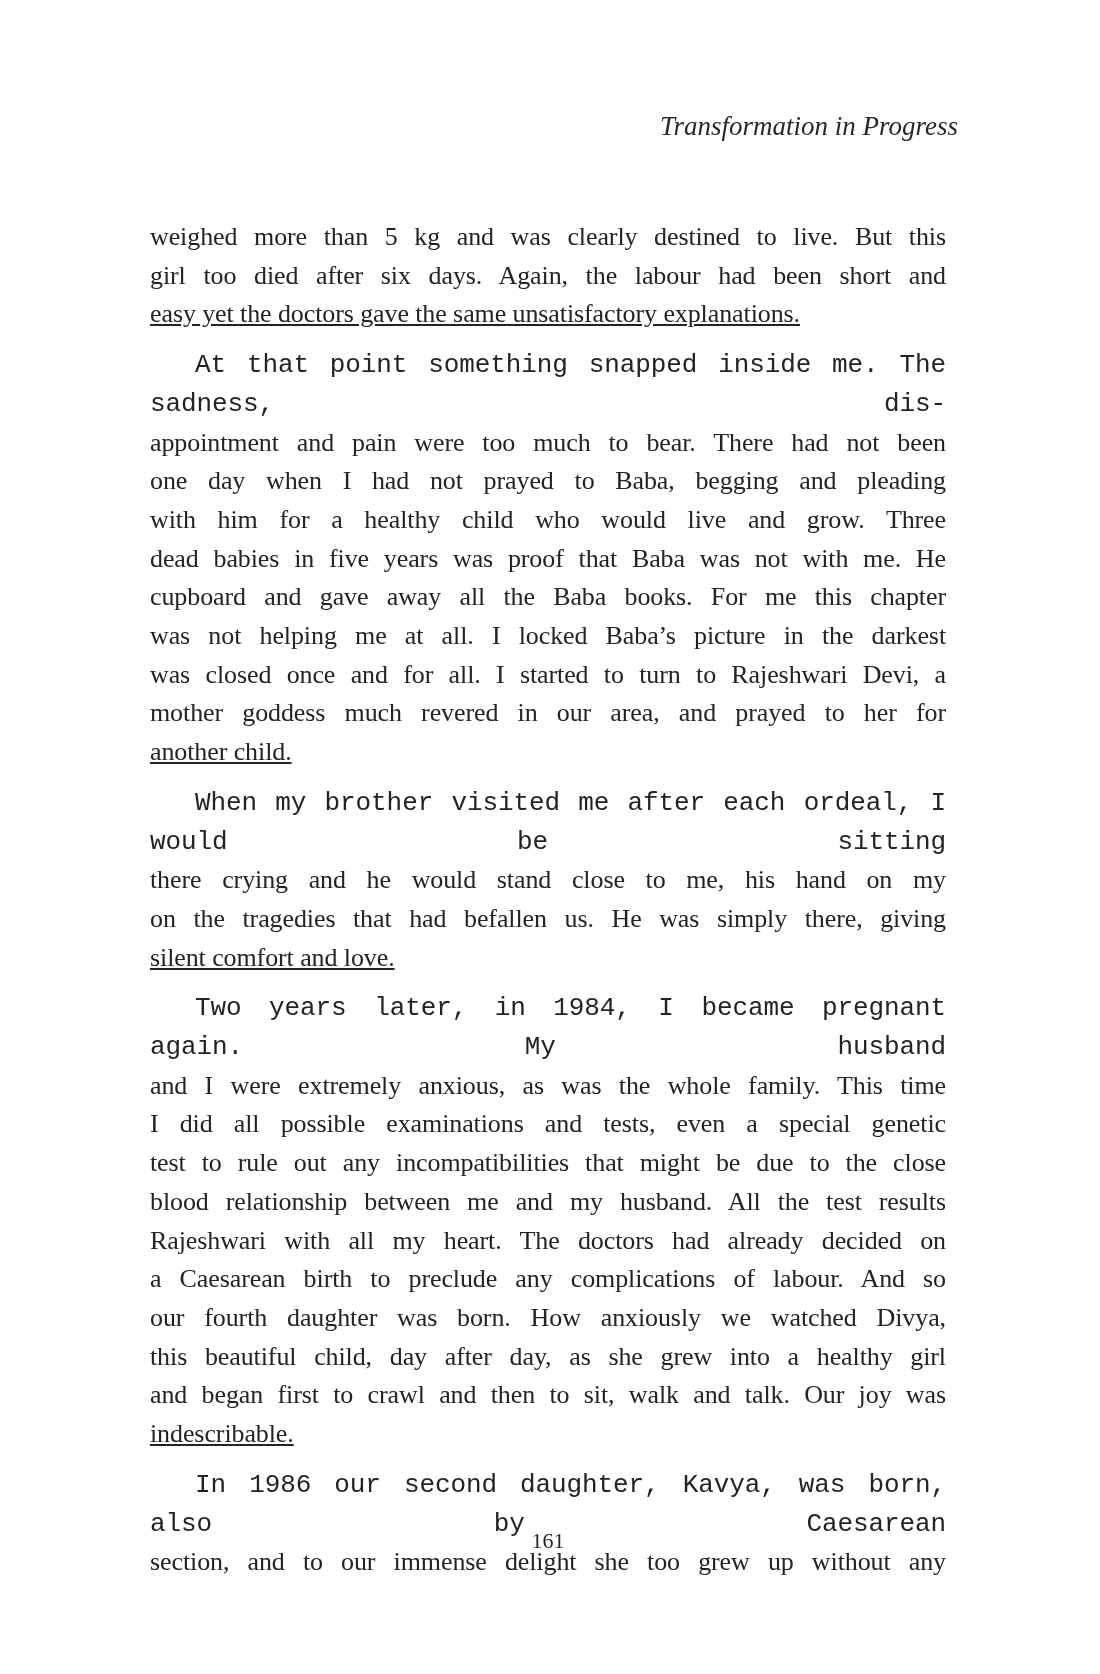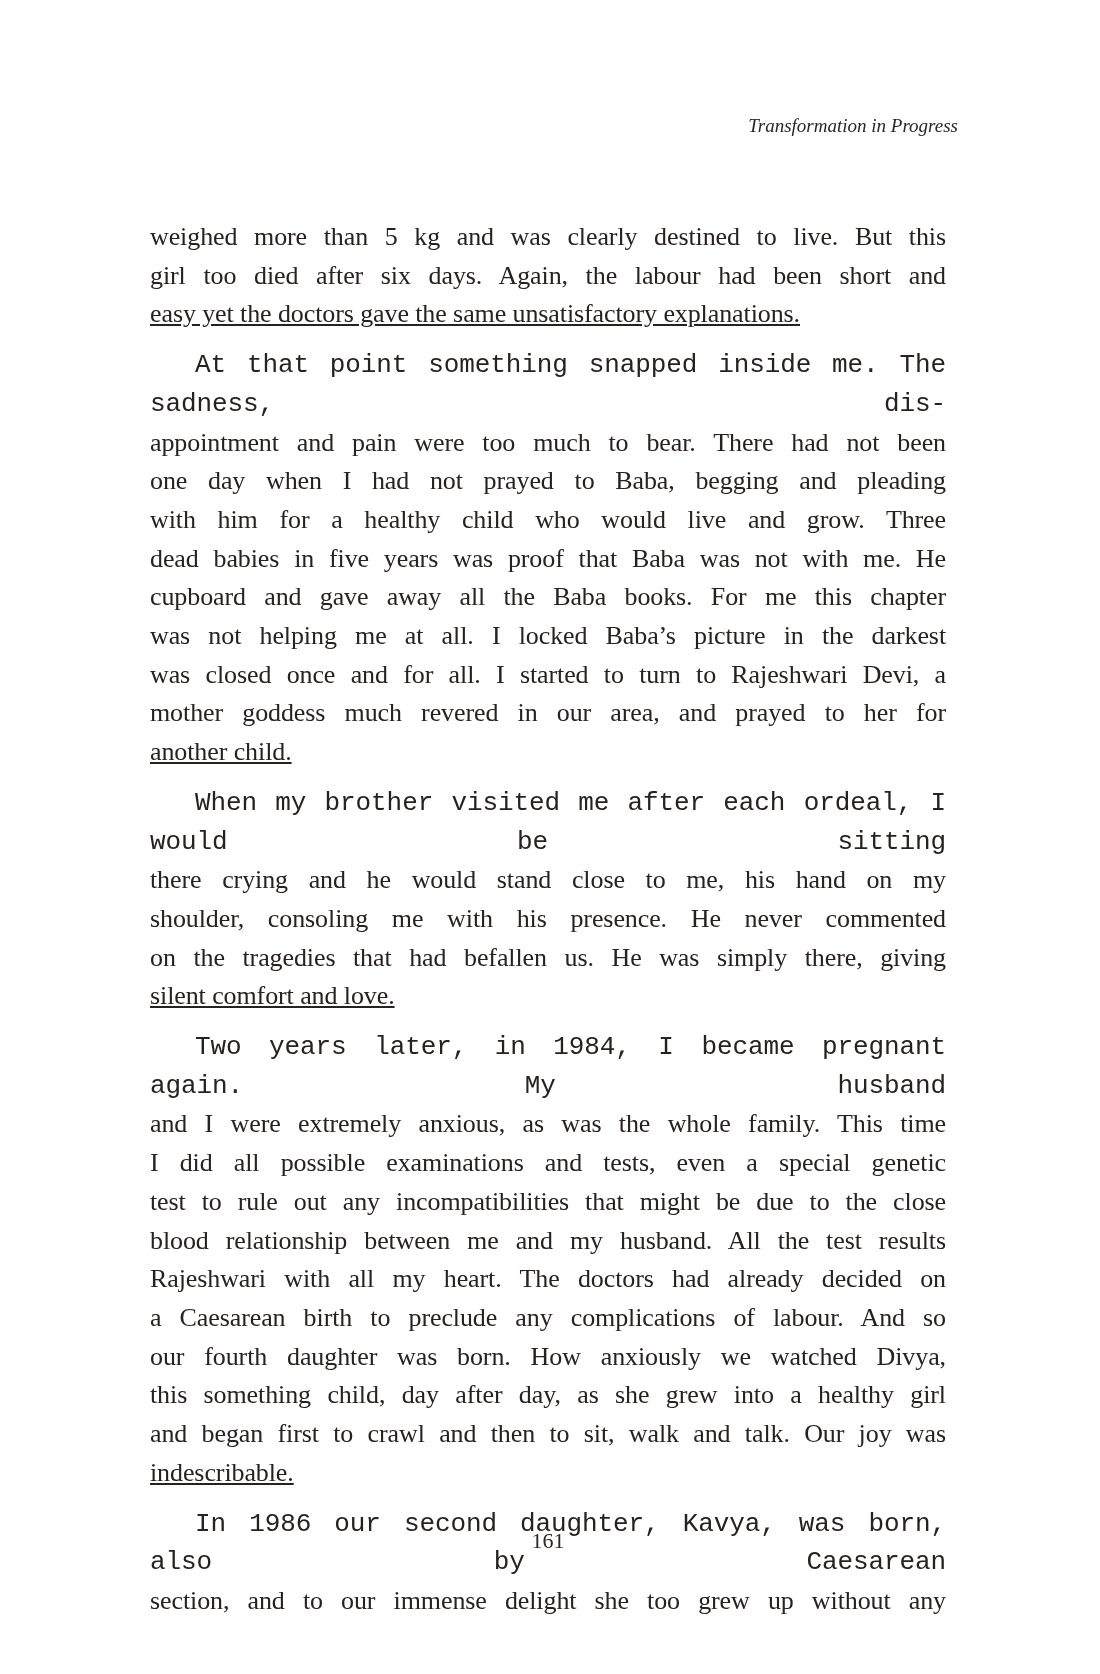--- a/index.html
+++ b/index.html
@@ -16,21 +16,21 @@
     font-family: "Liberation Serif", "DejaVu Serif", serif;
     color: #262220;
   }
   #running-header {
     position: absolute;
     top: 106px;
     left: 138px;
     width: 820px;
     text-align: right;
     font-style: italic;
-    font-size: 19px;
+    font-size: 27px;
     line-height: 40px;
     color: #2a2724;
   }
   #page-body {
     position: absolute;
     top: 206px;
     left: 138px;
     width: 820px;
   }
   .paragraph {
@@ -85,34 +85,33 @@
         <div class="line">dead babies in five years was proof that Baba was not with me. He</div>
         <div class="line">cupboard and gave away all the Baba books. For me this chapter</div>
         <div class="line">was not helping me at all. I locked Baba’s picture in the darkest</div>
         <div class="line">was closed once and for all. I started to turn to Rajeshwari Devi, a</div>
         <div class="line">mother goddess much revered in our area, and prayed to her for</div>
         <div class="line last">another child.</div>
       </div>
       <div class="paragraph">
         <div class="line indent">When my brother visited me after each ordeal, I would be sitting</div>
         <div class="line">there crying and he would stand close to me, his hand on my</div>
-        <div class="line">shoulder, consoling me with his presence. He never commented</div>
         <div class="line">on the tragedies that had befallen us. He was simply there, giving</div>
         <div class="line last">silent comfort and love.</div>
       </div>
       <div class="paragraph">
         <div class="line indent">Two years later, in 1984, I became pregnant again. My husband</div>
         <div class="line">and I were extremely anxious, as was the whole family. This time</div>
         <div class="line">I did all possible examinations and tests, even a special genetic</div>
         <div class="line">test to rule out any incompatibilities that might be due to the close</div>
         <div class="line">blood relationship between me and my husband. All the test results</div>
         <div class="line">Rajeshwari with all my heart. The doctors had already decided on</div>
         <div class="line">a Caesarean birth to preclude any complications of labour. And so</div>
         <div class="line">our fourth daughter was born. How anxiously we watched Divya,</div>
-        <div class="line">this something child, day after day, as she grew into a healthy girl</div>
+        <div class="line">this beautiful child, day after day, as she grew into a healthy girl</div>
         <div class="line">and began first to crawl and then to sit, walk and talk. Our joy was</div>
         <div class="line last">indescribable.</div>
       </div>
       <div class="paragraph">
         <div class="line indent">In 1986 our second daughter, Kavya, was born, also by Caesarean</div>
         <div class="line">section, and to our immense delight she too grew up without any</div>
       </div>
     </div>
 
   <div id="page-footer">161</div>

